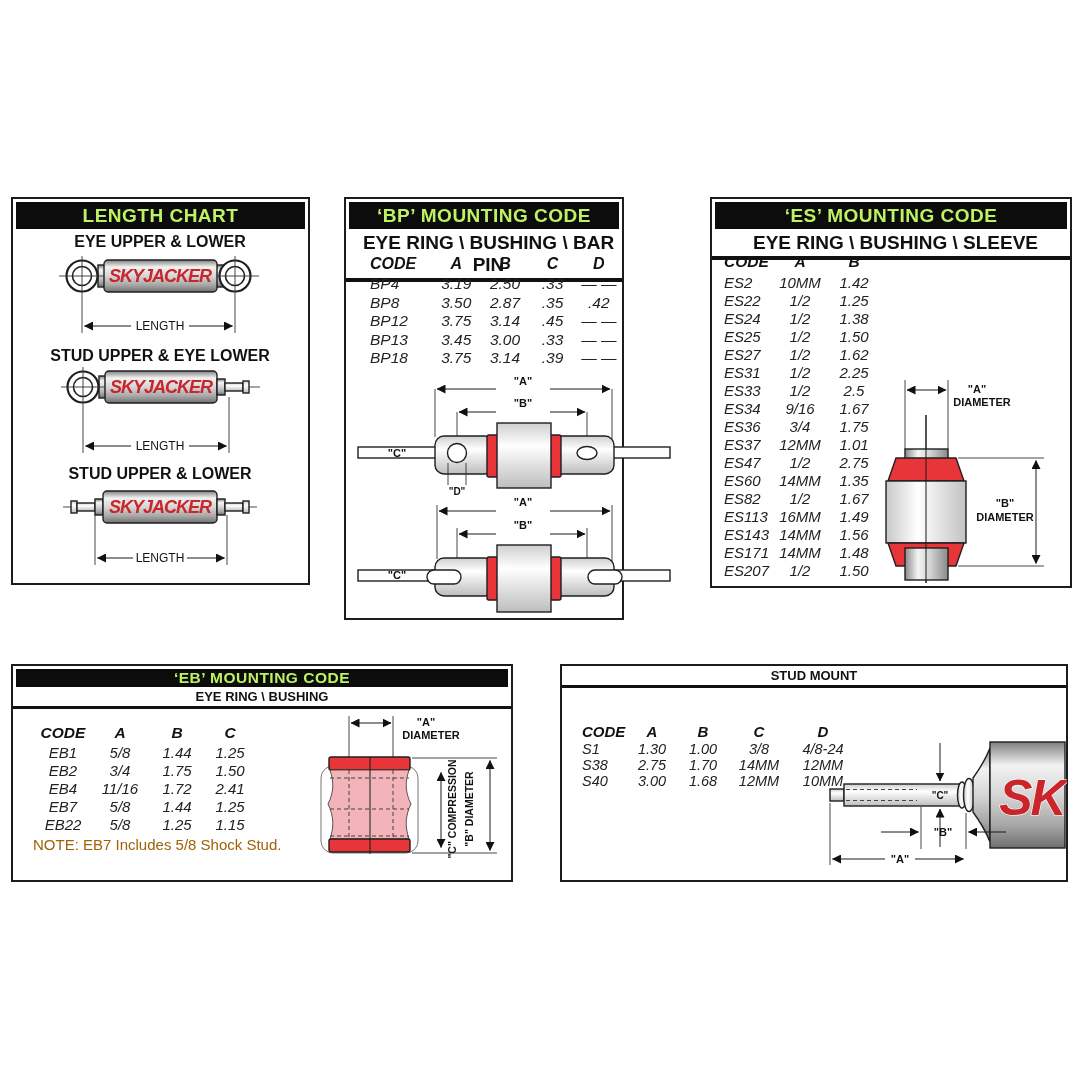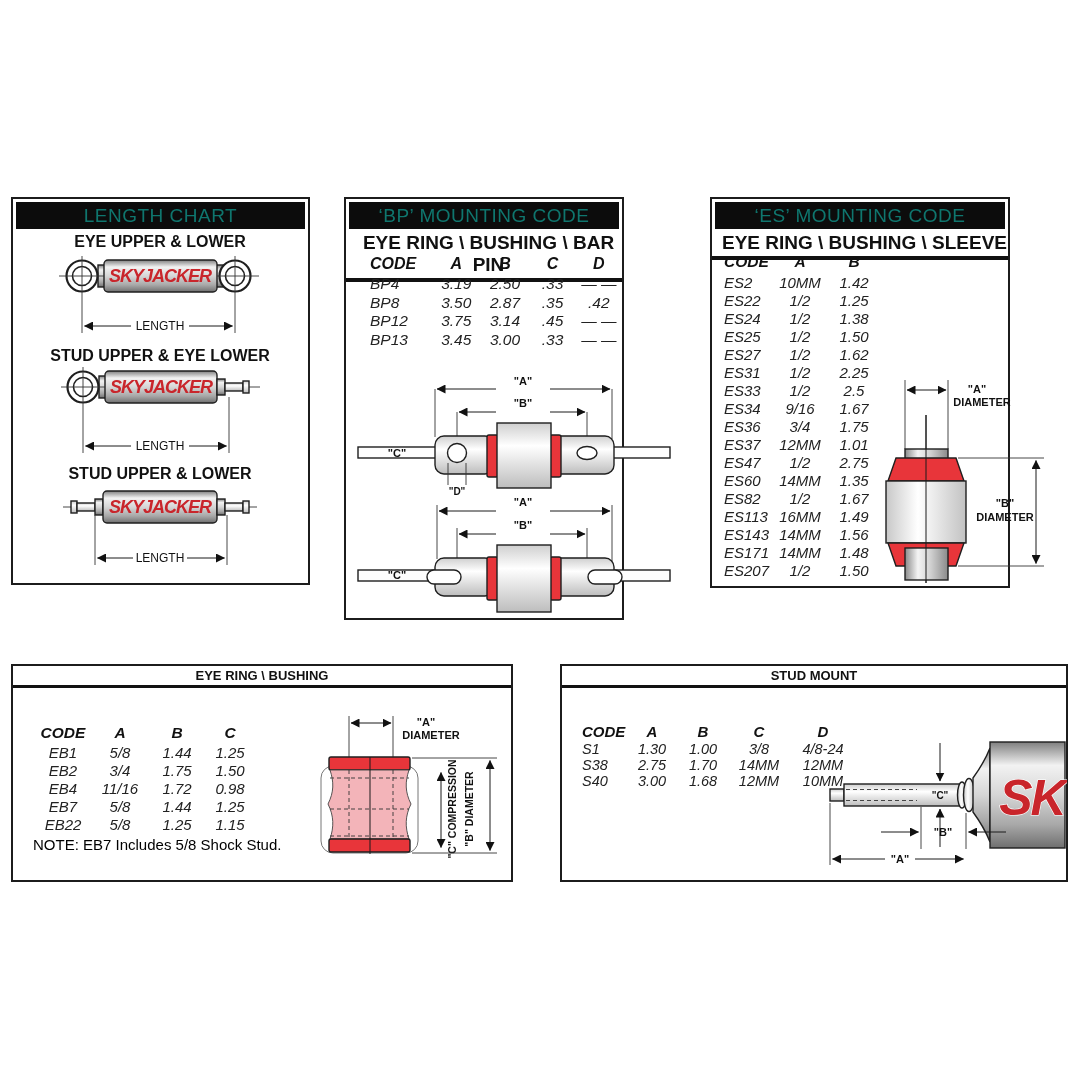--- a/index.html
+++ b/index.html
@@ -1,19 +1,19 @@
 <!DOCTYPE html>
 <html><head>
 <meta charset="utf-8">
 <style>
   html,body{margin:0;padding:0;background:#fff;}
   .canvas{position:relative;width:1080px;height:1080px;background:#ffffff;
           font-family:"Liberation Sans",sans-serif;overflow:hidden;}
   .panel{position:absolute;border:2.5px solid #1c1c1c;background:#fff;box-sizing:border-box;}
-  .titlebar{background:#0c0c0c;color:#0f766e;font-weight:normal;text-align:center;
+  .titlebar{background:#0c0c0c;color:#bef264;font-weight:bold;text-align:center;
             margin:3px 3px 0 3px;display:flex;align-items:center;justify-content:center;
             letter-spacing:.5px;}
   .titlebar.big{height:27px;font-size:19px;}
   .titlebar.small{height:18px;font-size:15.5px;}
   .subheader{font-weight:bold;text-align:center;color:#111;}
   .subheader.big{font-size:19px;padding:3px 0 2px 9px;border-bottom:4px solid #111;margin:0 0 0 0;}
   .subheader.small{font-size:13px;padding:2px 0 2px 0;border-bottom:3px solid #111;}
   .spec-table{position:absolute;border-collapse:collapse;color:#222;font-style:italic;}
   .spec-table th{font-weight:bold;color:#111;text-align:center;padding:0;}
   .spec-table td{font-weight:normal;text-align:center;padding:0;}
@@ -38,21 +38,21 @@
   .eb-table th:nth-child(3),.eb-table td:nth-child(3){width:60px;}
   .eb-table th:nth-child(4),.eb-table td:nth-child(4){width:46px;}
   .s-table{left:20px;top:56px;font-size:14.5px;}
   .s-table th{height:19px;font-size:15px;}
   .s-table td{height:16px;}
   .s-table th:nth-child(1),.s-table td:nth-child(1){width:44px;}
   .s-table th:nth-child(2),.s-table td:nth-child(2){width:52px;}
   .s-table th:nth-child(3),.s-table td:nth-child(3){width:50px;}
   .s-table th:nth-child(4),.s-table td:nth-child(4){width:62px;}
   .s-table th:nth-child(5),.s-table td:nth-child(5){width:66px;}
-  .note{position:absolute;left:20px;top:170px;font-size:15px;color:#000000;}
+  .note{position:absolute;left:20px;top:170px;font-size:15px;color:#a16207;}
   .abs{position:absolute;}
   svg text{font-family:"Liberation Sans",sans-serif;fill:#111;}
   .h{font-size:16px;font-weight:bold;text-anchor:middle;}
   .logo{font-size:18px;font-style:italic;font-weight:bold;fill:#c9252b;
         text-anchor:middle;letter-spacing:-1px;}
   .logo-big{font-size:50px;font-style:italic;font-weight:bold;fill:#c9252b;
         text-anchor:middle;letter-spacing:-2px;stroke:#ffffff;stroke-width:1.2;paint-order:stroke;}
   .dim{font-size:12px;font-weight:normal;text-anchor:middle;}
   .lbl{font-size:11px;font-weight:bold;text-anchor:middle;}
   .rot{font-size:10.5px;font-weight:bold;text-anchor:middle;}
@@ -194,20 +194,27 @@
             <td>.45</td>
             <td>— —</td>
           </tr>
           <tr>
             <td>BP13</td>
             <td>3.45</td>
             <td>3.00</td>
             <td>.33</td>
             <td>— —</td>
           </tr>
+          <tr>
+            <td>BP18</td>
+            <td>3.75</td>
+            <td>3.14</td>
+            <td>.39</td>
+            <td>— —</td>
+          </tr>
         </tbody>
     </table>
     <svg class="abs" style="left:0;top:178px" width="331" height="242" viewBox="0 0 331 242">
 
       <g>
         <text class="lbl" x="177" y="8">"A"</text>
         <line class="thin" x1="89" y1="12" x2="89" y2="60"></line>
         <line class="thin" x1="266" y1="12" x2="266" y2="62"></line>
         <line class="ln" x1="150" y1="12" x2="91" y2="12" marker-end="url(#ah)"></line>
         <line class="ln" x1="204" y1="12" x2="264" y2="12" marker-end="url(#ah)"></line>
@@ -249,21 +256,21 @@
         <rect x="206" y="181" width="62" height="38" rx="9" fill="url(#sV)" class="outline"></rect>
         <rect x="242" y="193" width="34" height="14" rx="7" fill="#ffffff" class="outline"></rect>
         <rect x="141" y="180" width="11" height="43" rx="2" fill="#e8353a" class="outline"></rect>
         <rect x="204" y="180" width="11" height="43" rx="2" fill="#e8353a" class="outline"></rect>
         <rect x="151" y="168" width="54" height="67" fill="url(#sV)" class="outline"></rect>
         <text class="lbl" x="51" y="202">"C"</text>
       </g>
     </svg>
   </section>
 
-  <section class="panel" style="left:710px;top:197px;width:300px;height:391px">
+  <section class="panel" style="left:710px;top:197px;width:362px;height:391px">
     <div class="titlebar big">‘ES’ MOUNTING CODE</div>
     <div class="subheader big">EYE RING \ BUSHING \ SLEEVE</div>
     <table class="spec-table es-table">
       <thead>
           <tr>
             <th>CODE</th>
             <th>A</th>
             <th>B</th>
           </tr>
         </thead>
@@ -374,20 +381,21 @@
         <line class="thin" x1="98" y1="221" x2="184" y2="221"></line>
         <line class="ln" x1="176" y1="167" x2="176" y2="115.5" marker-end="url(#ah)"></line>
         <line class="ln" x1="176" y1="167" x2="176" y2="218.5" marker-end="url(#ah)"></line>
         <text class="lbl" x="145" y="162">"B"</text>
         <text class="lbl" x="145" y="176">DIAMETER</text>
       </g>
     </svg>
   </section>
 
   <section class="panel" style="left:11px;top:664px;width:502px;height:218px">
+    <div class="titlebar small">‘EB’ MOUNTING CODE</div>
     <div class="subheader small">EYE RING \ BUSHING</div>
     <table class="spec-table eb-table">
       <thead>
           <tr>
             <th>CODE</th>
             <th>A</th>
             <th>B</th>
             <th>C</th>
           </tr>
         </thead>
@@ -401,21 +409,21 @@
           <tr>
             <td>EB2</td>
             <td>3/4</td>
             <td>1.75</td>
             <td>1.50</td>
           </tr>
           <tr>
             <td>EB4</td>
             <td>11/16</td>
             <td>1.72</td>
-            <td>0.98</td>
+            <td>2.41</td>
           </tr>
           <tr>
             <td>EB7</td>
             <td>5/8</td>
             <td>1.44</td>
             <td>1.25</td>
           </tr>
           <tr>
             <td>EB22</td>
             <td>5/8</td>

